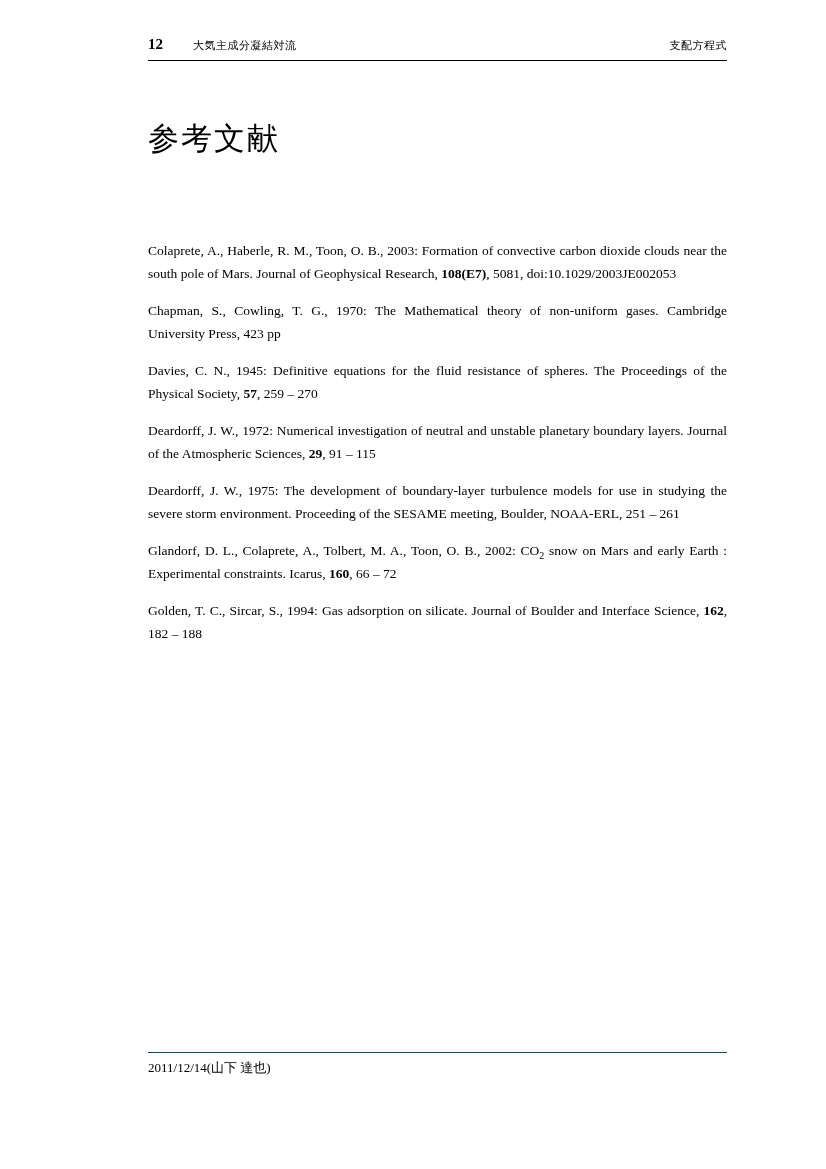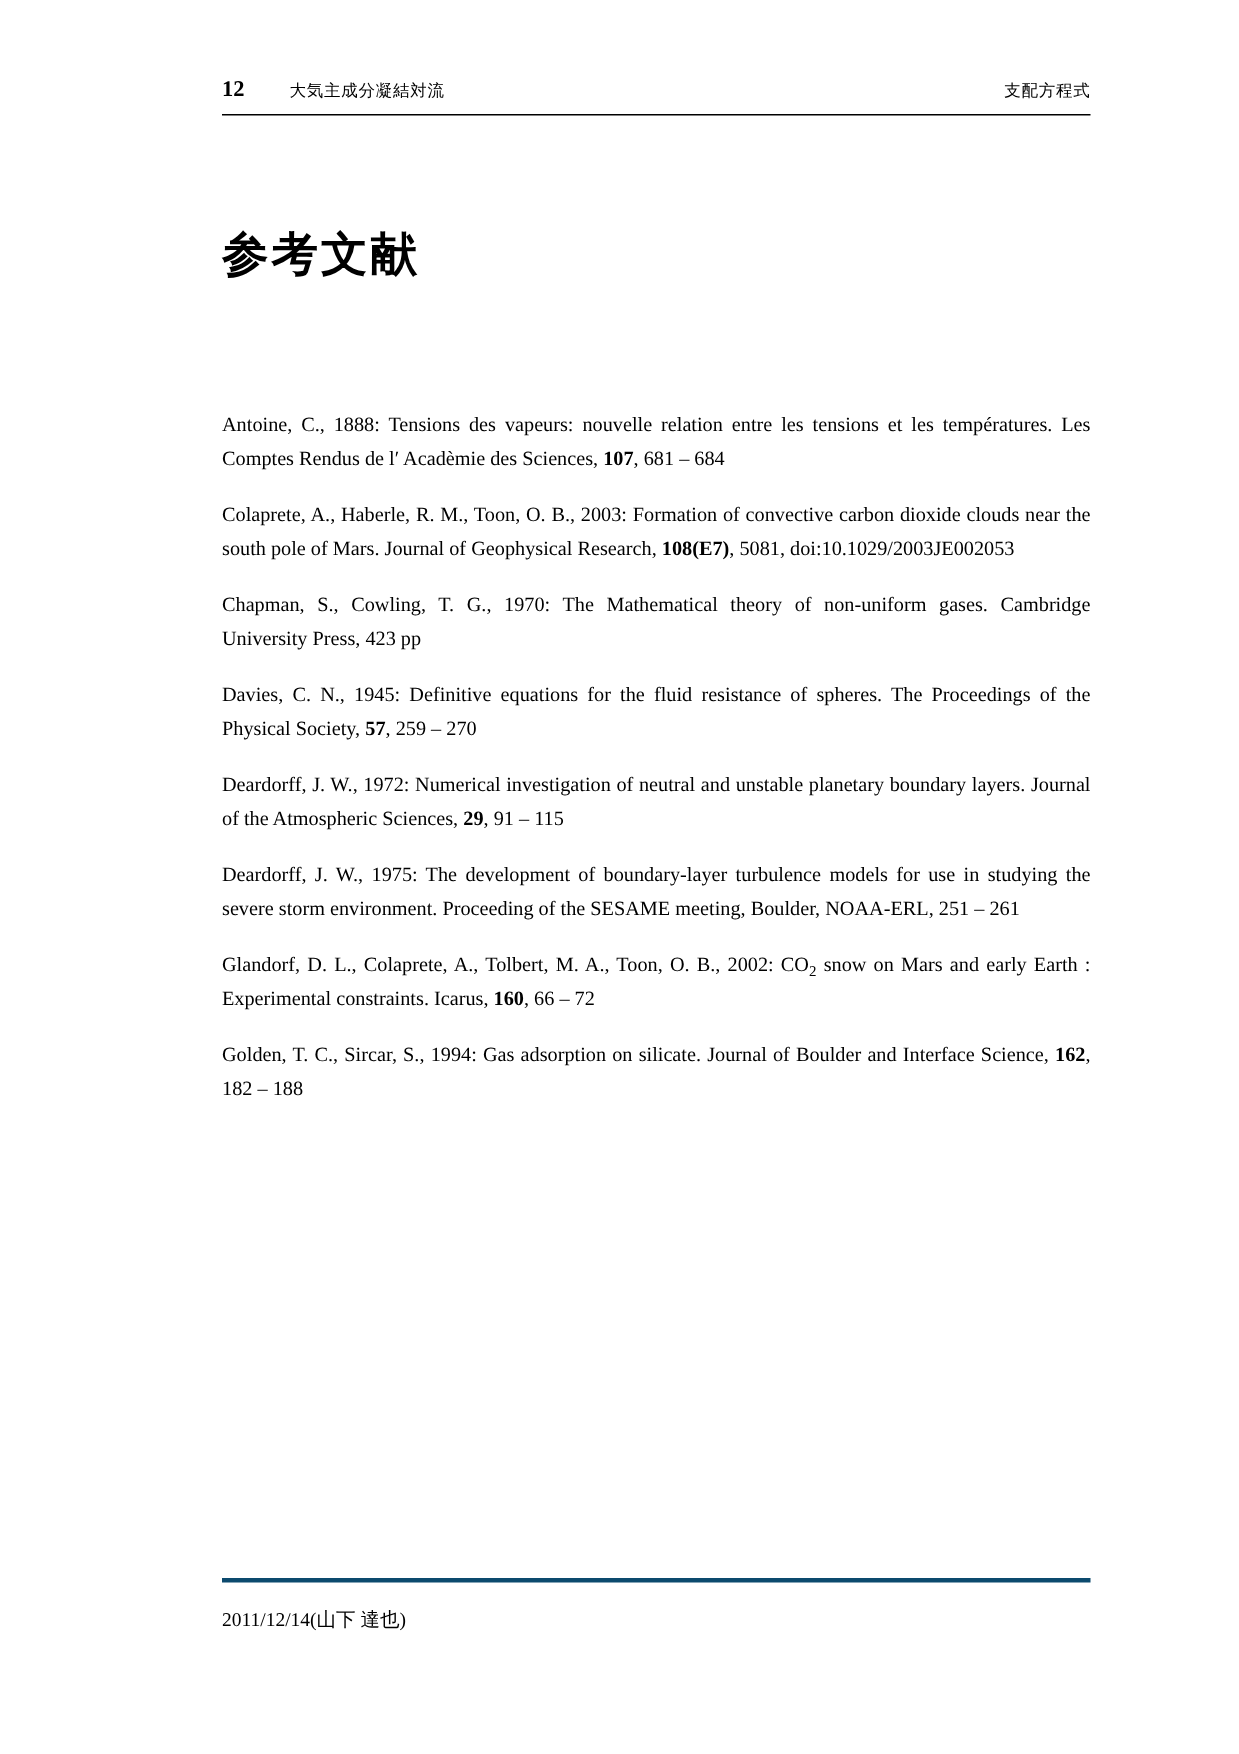--- a/index.html
+++ b/index.html
@@ -8,67 +8,67 @@
     position: relative;
     width: 826px;
     height: 1169px;
     background: #ffffff;
     color: #000000;
     font-family: "Liberation Serif", serif;
     overflow: hidden;
   }
   .margins { margin-left: 148px; margin-right: 99px; }
   .header {
-    padding-top: 52px;
+    padding-top: 36px;
   }
   .header-row {
     display: flex;
     align-items: baseline;
     justify-content: space-between;
     border-bottom: 1.2px solid #000;
     padding-bottom: 7px;
   }
   .header-left { display: flex; align-items: baseline; gap: 30px; }
   .page-number {
     font-weight: bold;
     font-size: 15px;
     font-family: "Liberation Serif", serif;
   }
   .header-cjk {
     font-family: "DejaVu Sans", sans-serif;
     font-size: 11px;
     letter-spacing: 0.5px;
   }
   .doc-title {
-    margin-top: 76px;
+    margin-top: 60px;
     font-family: "DejaVu Sans", sans-serif;
     font-size: 31px;
-    font-weight: 700;
+    font-weight: 400;
     letter-spacing: 2px;
     line-height: 1.1;
   }
   .references {
     margin-top: 84px;
   }
   .ref-entry {
     font-size: 13.5px;
     line-height: 23px;
     text-align: justify;
     margin-bottom: 14px;
     color: #000;
   }
   .ref-entry .vol { font-weight: bold; }
   .ref-entry sub { font-size: 10px; line-height: 0; }
   .footer {
     position: absolute;
     left: 148px;
     right: 99px;
     top: 1052px;
-    border-top: 3px solid #0c4a6e;
-    padding-top: 16px;
+    border-top: 1px solid #0c4a6e;
+    padding-top: 6px;
     font-size: 13px;
     font-family: "Liberation Serif", "DejaVu Sans", serif;
   }
 </style>
 </head>
 <body>
 
 <div class="page">
 
   <div class="header margins">
@@ -77,21 +77,20 @@
         <span class="page-number">12</span>
         <span class="header-cjk">大気主成分凝結対流</span>
       </div>
       <span class="header-cjk">支配方程式</span>
     </div>
   </div>
 
   <h1 class="doc-title margins">参考文献</h1>
 
   <div class="references margins">
-      <p class="ref-entry"><span>Antoine, C., 1888: Tensions des vapeurs: nouvelle relation entre les tensions et les températures. Les Comptes Rendus de l′ Acadèmie des Sciences, </span><span class="vol">107</span><span>, 681 – 684</span></p>
       <p class="ref-entry"><span>Colaprete, A., Haberle, R. M., Toon, O. B., 2003: Formation of convective carbon dioxide clouds near the south pole of Mars. Journal of Geophysical Research, </span><span class="vol">108(E7)</span><span>, 5081, doi:10.1029/2003JE002053</span></p>
       <p class="ref-entry"><span>Chapman, S., Cowling, T. G., 1970: The Mathematical theory of non-uniform gases. Cambridge University Press, 423 pp</span></p>
       <p class="ref-entry"><span>Davies, C. N., 1945: Definitive equations for the fluid resistance of spheres. The Proceedings of the Physical Society, </span><span class="vol">57</span><span>, 259 – 270</span></p>
       <p class="ref-entry"><span>Deardorff, J. W., 1972: Numerical investigation of neutral and unstable planetary boundary layers. Journal of the Atmospheric Sciences, </span><span class="vol">29</span><span>, 91 – 115</span></p>
       <p class="ref-entry"><span>Deardorff, J. W., 1975: The development of boundary-layer turbulence models for use in studying the severe storm environment. Proceeding of the SESAME meeting, Boulder, NOAA-ERL, 251 – 261</span></p>
       <p class="ref-entry"><span>Glandorf, D. L., Colaprete, A., Tolbert, M. A., Toon, O. B., 2002: CO</span><sub>2</sub><span> snow on Mars and early Earth : Experimental constraints. Icarus, </span><span class="vol">160</span><span>, 66 – 72</span></p>
       <p class="ref-entry"><span>Golden, T. C., Sircar, S., 1994: Gas adsorption on silicate. Journal of Boulder and Interface Science, </span><span class="vol">162</span><span>, 182 – 188</span></p>
     </div>
 
   <div class="footer">

